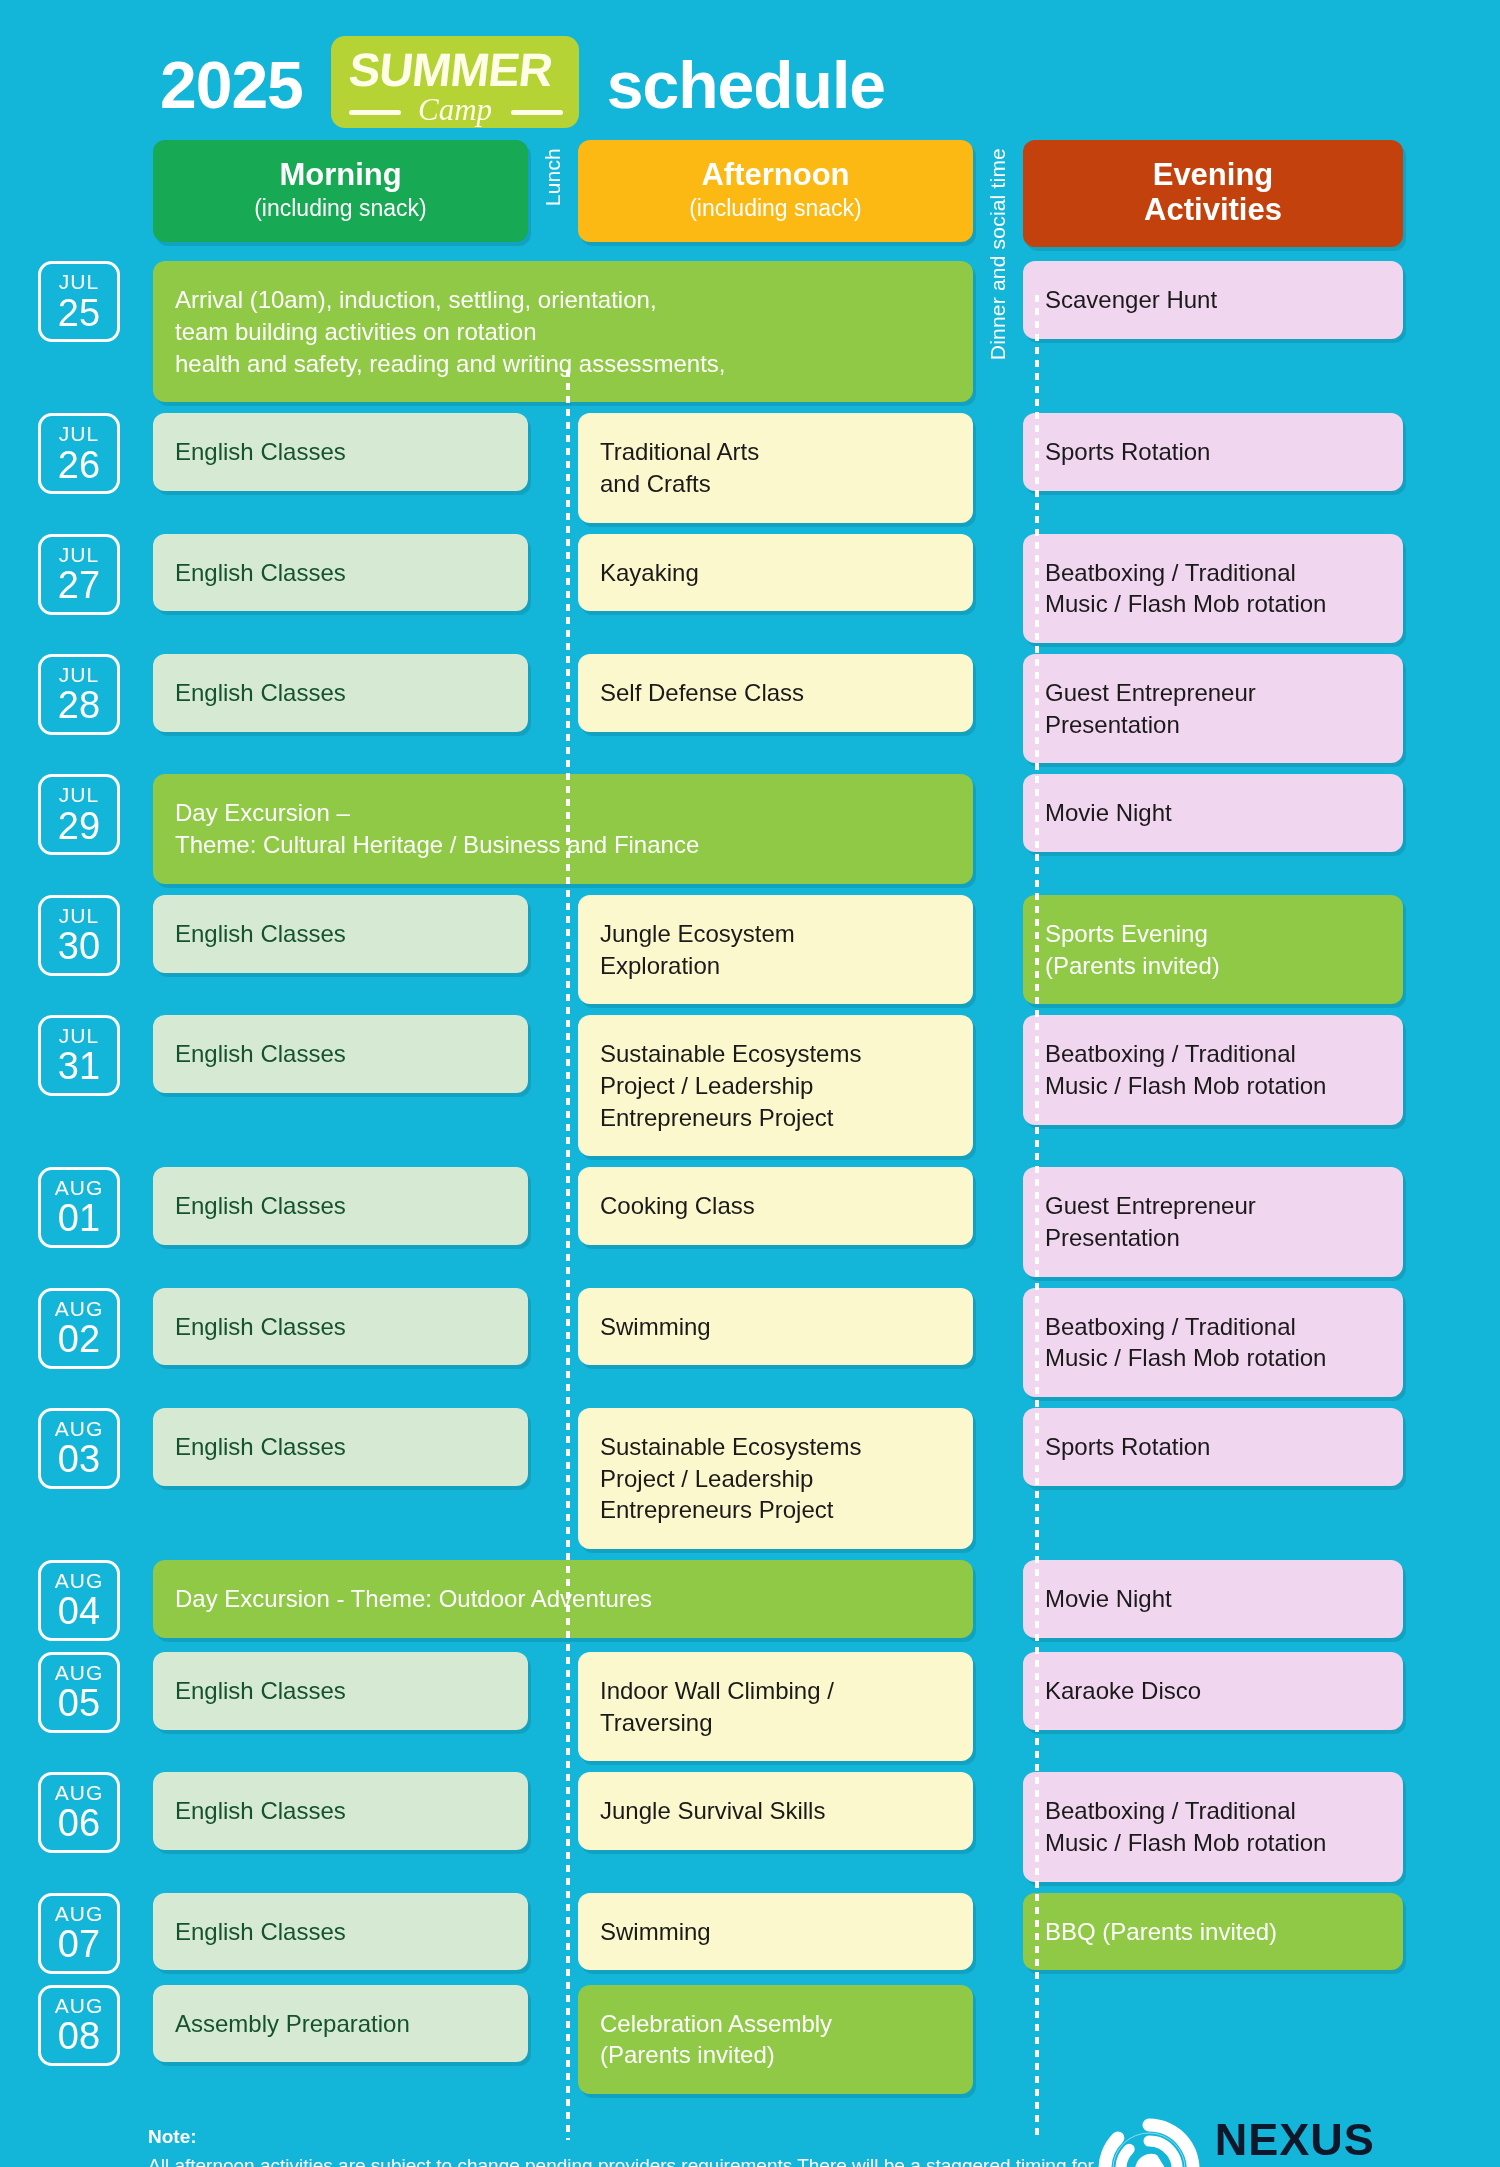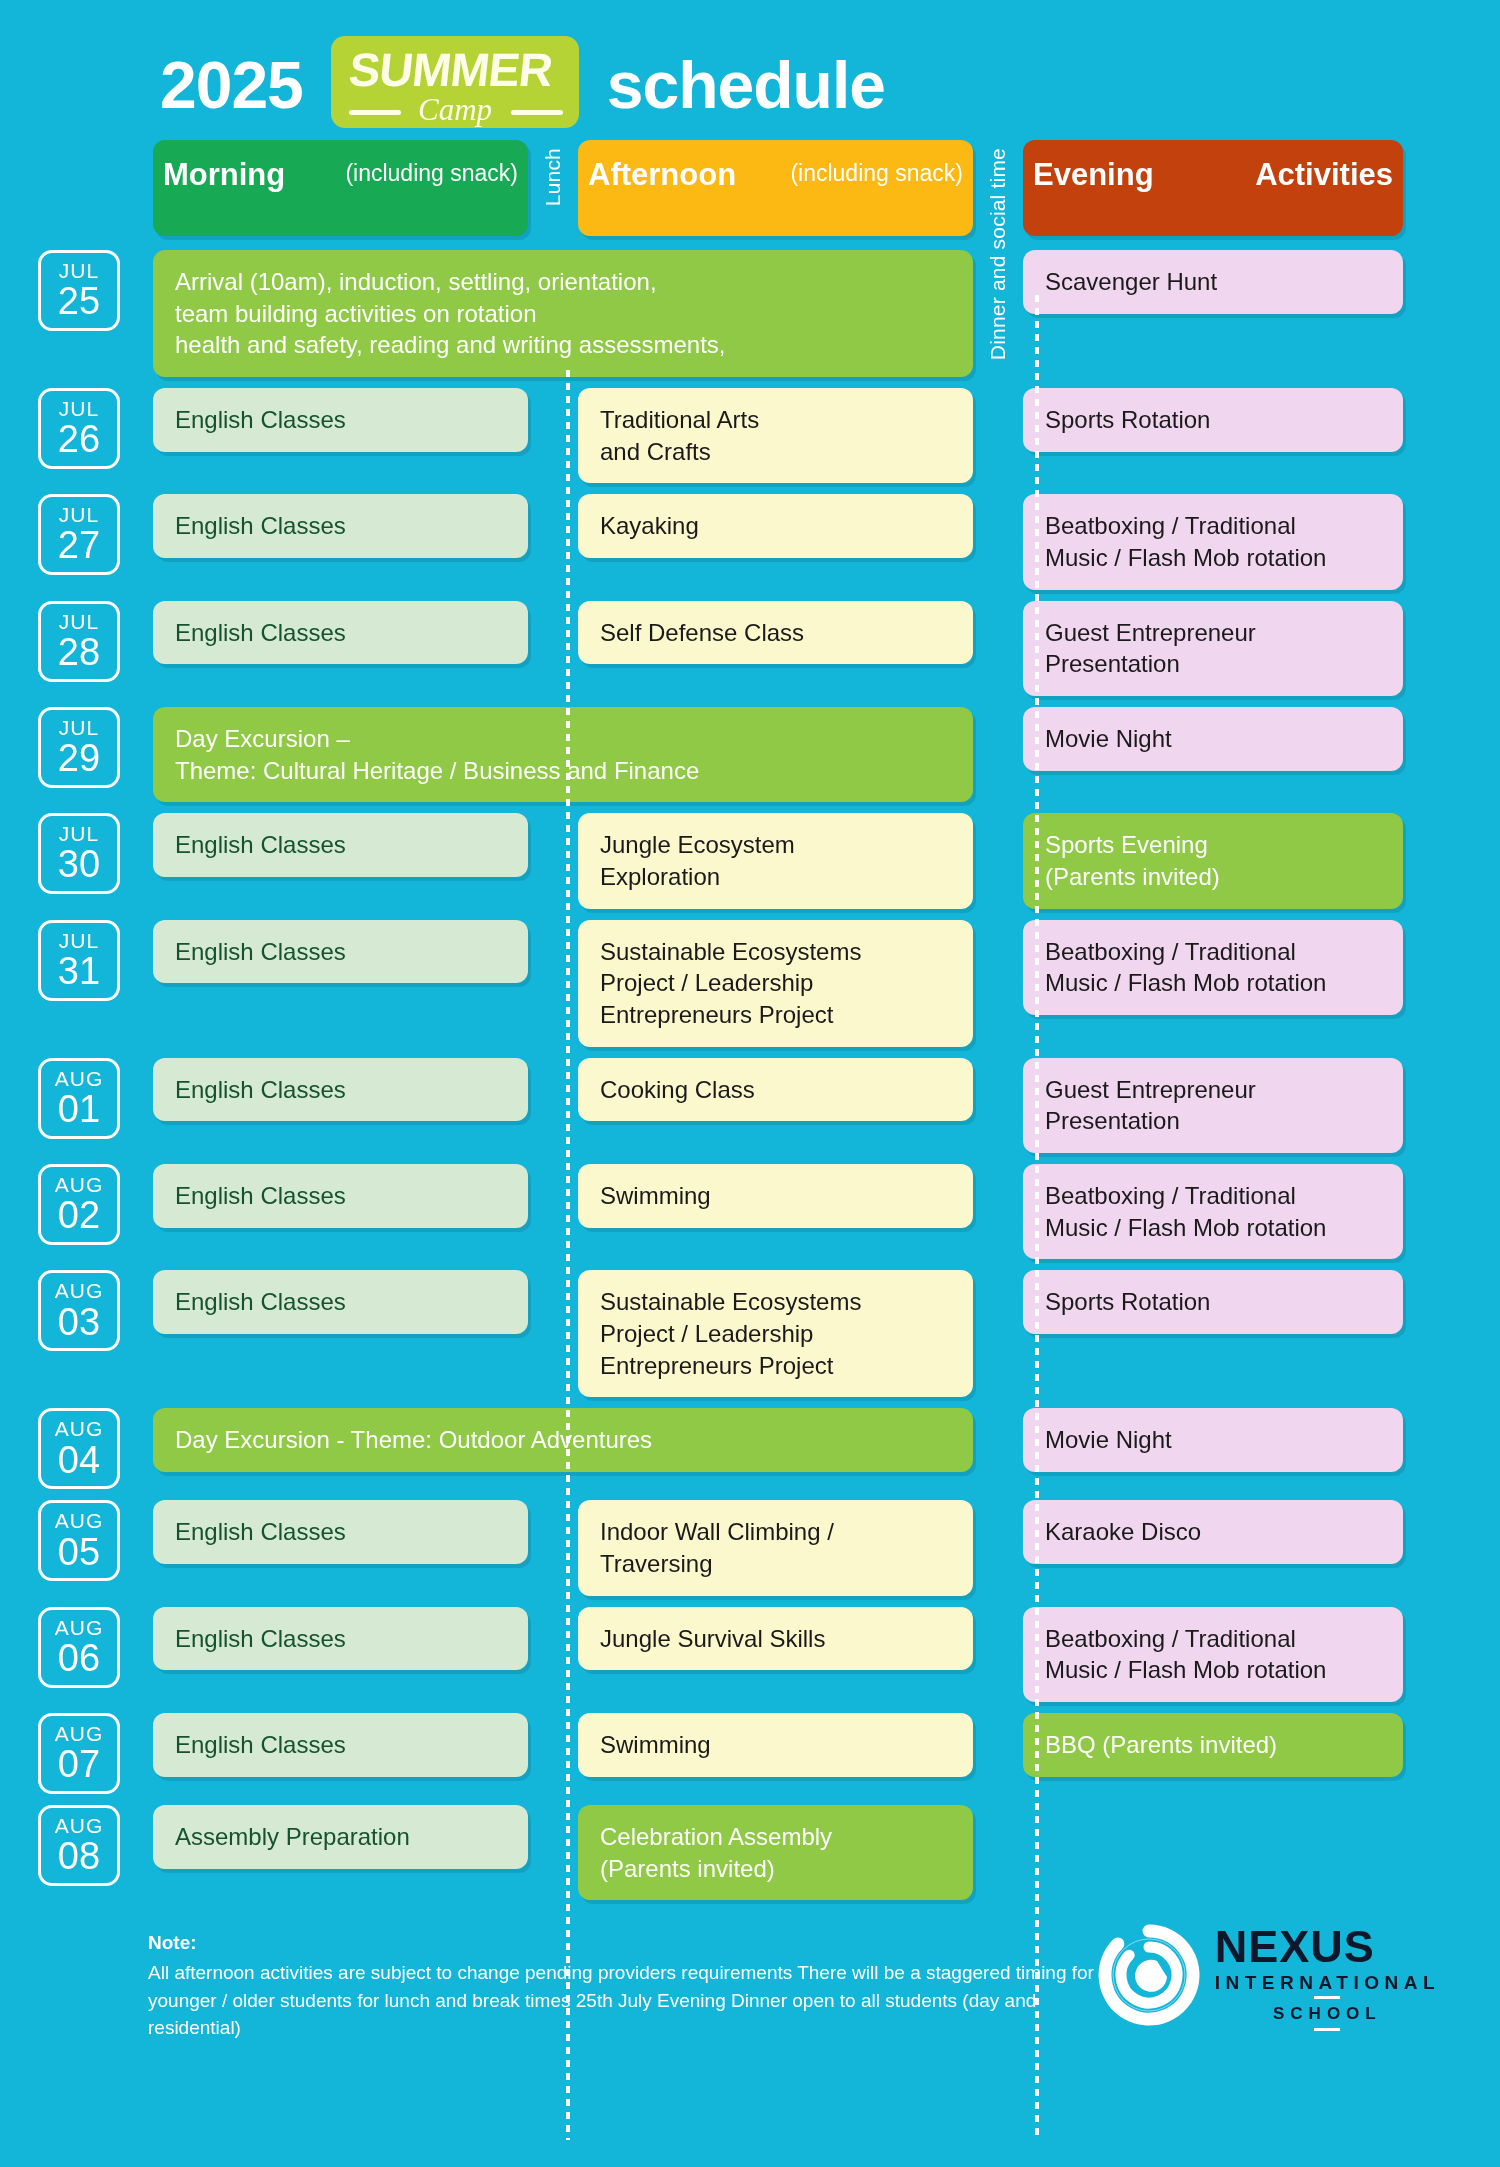--- a/index.html
+++ b/index.html
@@ -60,22 +60,22 @@
   .header-row { margin-bottom: 14px; align-items: flex-start; }
 
   .hdr {
     border-radius: 12px;
     padding: 18px 10px 20px;
     text-align: center;
     color: #ffffff;
     box-shadow: 3px 4px 0 rgba(0,0,0,0.10);
     min-height: 96px;
     display: flex;
-    flex-direction: row;
-    justify-content: space-between;
+    flex-direction: column;
+    justify-content: flex-start;
   }
   .hdr-main { font-size: 31px; font-weight: bold; line-height: 1.12; }
   .hdr-sub  { font-size: 23px; font-weight: normal; line-height: 1.2; margin-top: 2px; }
   .hdr-morning   { background: #17a953; }
   .hdr-afternoon { background: #fcb813; }
   .hdr-evening   { background: #c2410c; min-height: 96px; }
 
   
   .vert-label {
     position: absolute;
@@ -116,21 +116,21 @@
     align-items: center;
     padding: 6px 0;
     width: 82px;
   }
   .date-mon { font-size: 21px; letter-spacing: 1px; line-height: 1.1; }
   .date-day { font-size: 38px; font-weight: normal; line-height: 1.05; }
 
   
   .cell {
     border-radius: 12px;
-    padding: 16px 22px;
+    padding: 23px 22px;
     font-size: 24px;
     line-height: 1.32;
     display: flex;
     flex-direction: column;
     justify-content: center;
     box-shadow: 3px 4px 0 rgba(0,0,0,0.10);
     width: 100%;
   }
   .cell.empty { background: transparent; box-shadow: none; }
 

